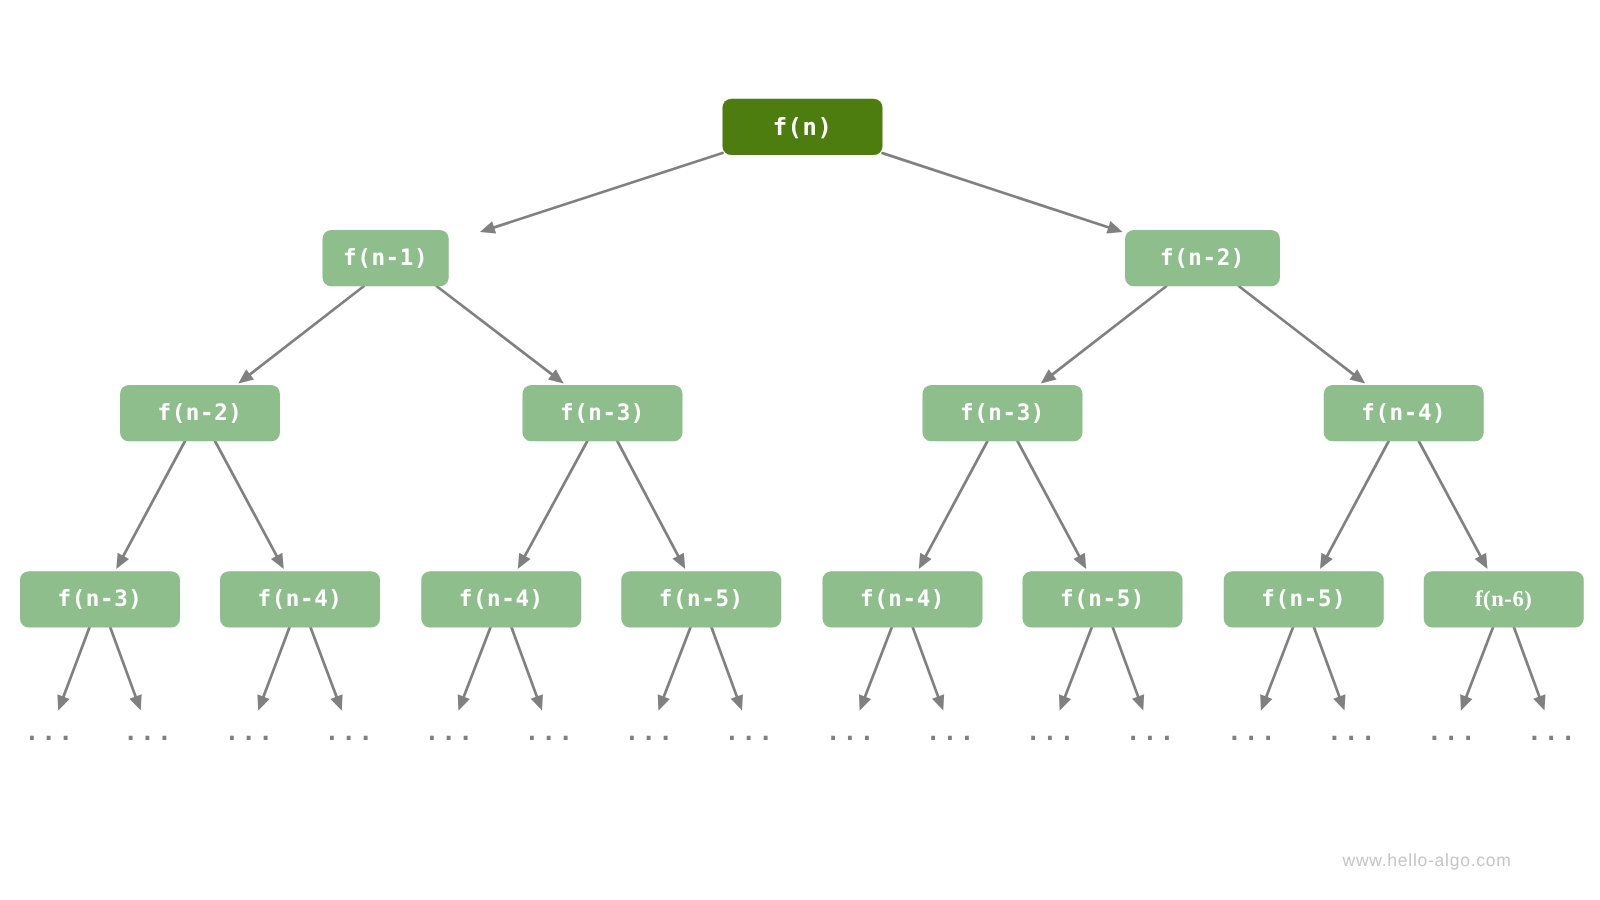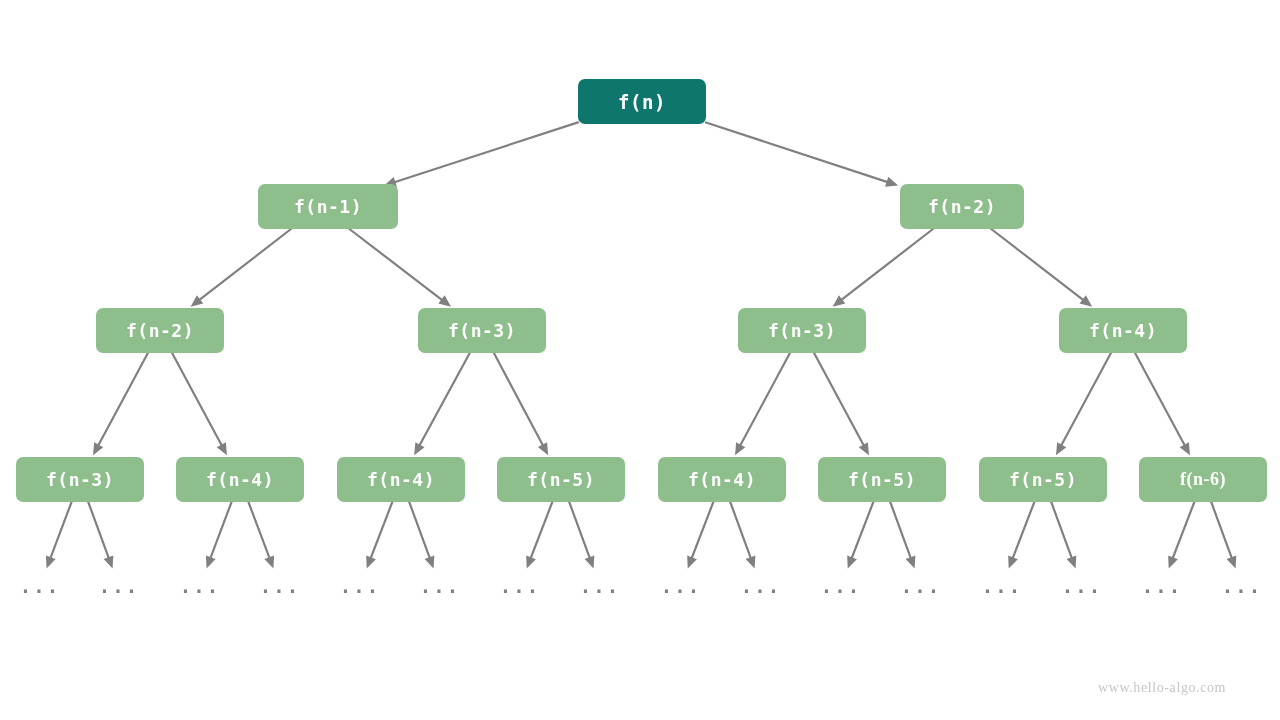--- a/index.html
+++ b/index.html
@@ -53,26 +53,25 @@
     font-family: "DejaVu Sans Mono", "Liberation Mono", monospace;
     font-size: 19px;
     font-weight: bold;
     letter-spacing: 2px;
     line-height: 1;
     user-select: none;
   }
   #watermark {
     position: absolute;
     color: #c6c6c6;
-    font-family: Liberation Serif, serif;
+    font-family: Liberation Sans, sans-serif;
     font-size: 14px;
     letter-spacing: 0.6px;
     white-space: nowrap;
     user-select: none;
-    margin-left: 24px;
   }
 </style>
 </head>
 <body>
 
 <div id="canvas">
   <svg id="edges" viewBox="0 0 1280 720">
       <line x1="578" y1="122.36956521739131" x2="390.55656855533334" y2="183.49242329717393" stroke="#808080" stroke-width="2.2" stroke-linecap="round"></line>
       <polygon points="383.90145967896296,185.66256749599034 393.69811063361993,176.99852513271566 396.92232487186146,186.88611546332305" fill="#808080"></polygon>
       <line x1="706" y1="122.5" x2="891.4485828233879" y2="183.3503162389242" stroke="#808080" stroke-width="2.2" stroke-linecap="round"></line>
@@ -128,24 +127,24 @@
       <line x1="1034.338028169014" y1="502" x2="1011.2388551397286" y2="562.0015104297294" stroke="#808080" stroke-width="2.2" stroke-linecap="round"></line>
       <polygon points="1008.723946528356,568.5341388958557 1008.1824087158723,555.467129414048 1017.88802815126,559.2035650652301" fill="#808080"></polygon>
       <line x1="1051.2394366197184" y1="502" x2="1073.1800379896688" y2="561.9147191256341" stroke="#808080" stroke-width="2.2" stroke-linecap="round"></line>
       <polygon points="1075.5871000733632,568.4878502003381 1066.5778105601069,559.0077287630183 1076.3436052996674,555.4315222386724" fill="#808080"></polygon>
       <line x1="1194.338028169014" y1="502" x2="1171.2388551397287" y2="562.0015104297294" stroke="#808080" stroke-width="2.2" stroke-linecap="round"></line>
       <polygon points="1168.723946528356,568.5341388958557 1168.1824087158723,555.467129414048 1177.88802815126,559.2035650652301" fill="#808080"></polygon>
       <line x1="1211.2394366197184" y1="502" x2="1233.1800379896688" y2="561.9147191256341" stroke="#808080" stroke-width="2.2" stroke-linecap="round"></line>
       <polygon points="1235.5871000733632,568.4878502003381 1226.5778105601069,559.0077287630183 1236.3436052996674,555.4315222386724" fill="#808080"></polygon>
     </svg>
   <div id="node-layer">
-      <div class="node" style="left: 578px; top: 79px; width: 128px; height: 45px; font-size: 19px; background: #0f766e; color: rgb(255, 255, 255);">
+      <div class="node" style="left: 578px; top: 79px; width: 128px; height: 45px; font-size: 19px; background: #4d7c0f; color: rgb(255, 255, 255);">
         <span>f(n)</span>
       </div>
-      <div class="node" style="left: 258px; top: 184px; width: 140px; height: 45px; font-size: 18px; background: rgb(142, 190, 139); color: rgb(255, 255, 255);">
+      <div class="node" style="left: 258px; top: 184px; width: 101px; height: 45px; font-size: 18px; background: rgb(142, 190, 139); color: rgb(255, 255, 255);">
         <span>f(n-1)</span>
       </div>
       <div class="node" style="left: 900px; top: 184px; width: 124px; height: 45px; font-size: 18px; background: rgb(142, 190, 139); color: rgb(255, 255, 255);">
         <span>f(n-2)</span>
       </div>
       <div class="node" style="left: 96px; top: 308px; width: 128px; height: 45px; font-size: 18px; background: rgb(142, 190, 139); color: rgb(255, 255, 255);">
         <span>f(n-2)</span>
       </div>
       <div class="node" style="left: 418px; top: 308px; width: 128px; height: 45px; font-size: 18px; background: rgb(142, 190, 139); color: rgb(255, 255, 255);">
         <span>f(n-3)</span>

